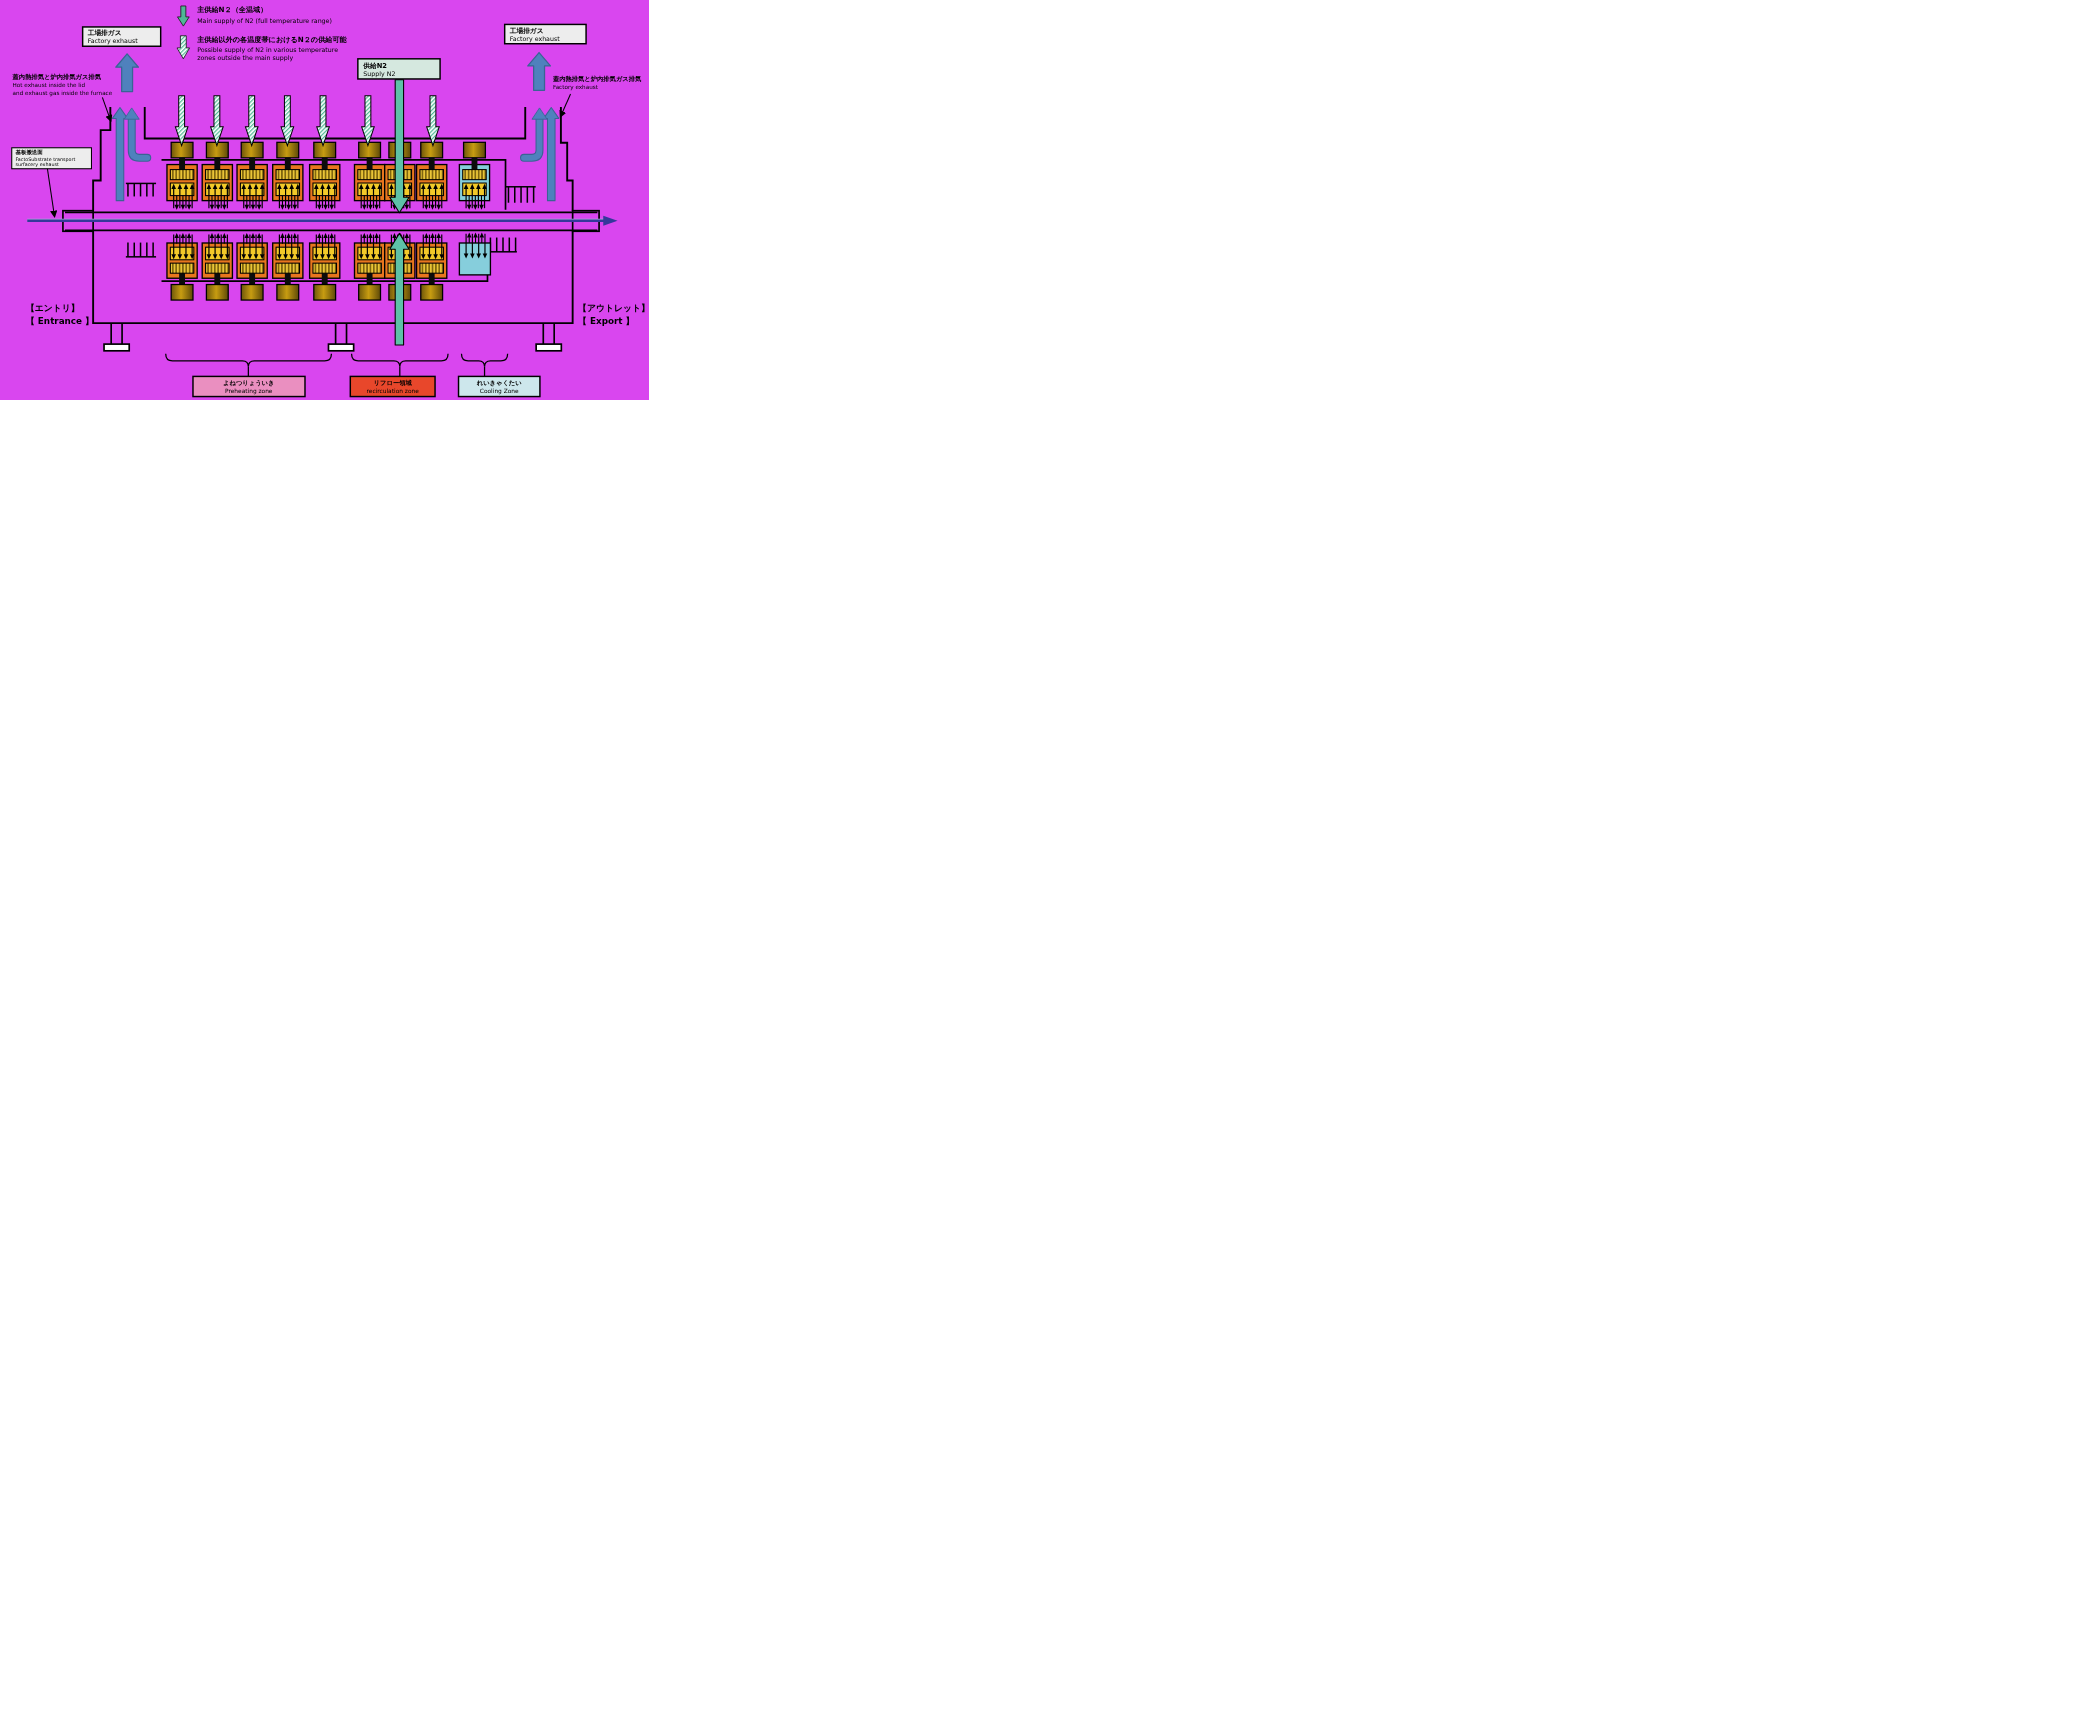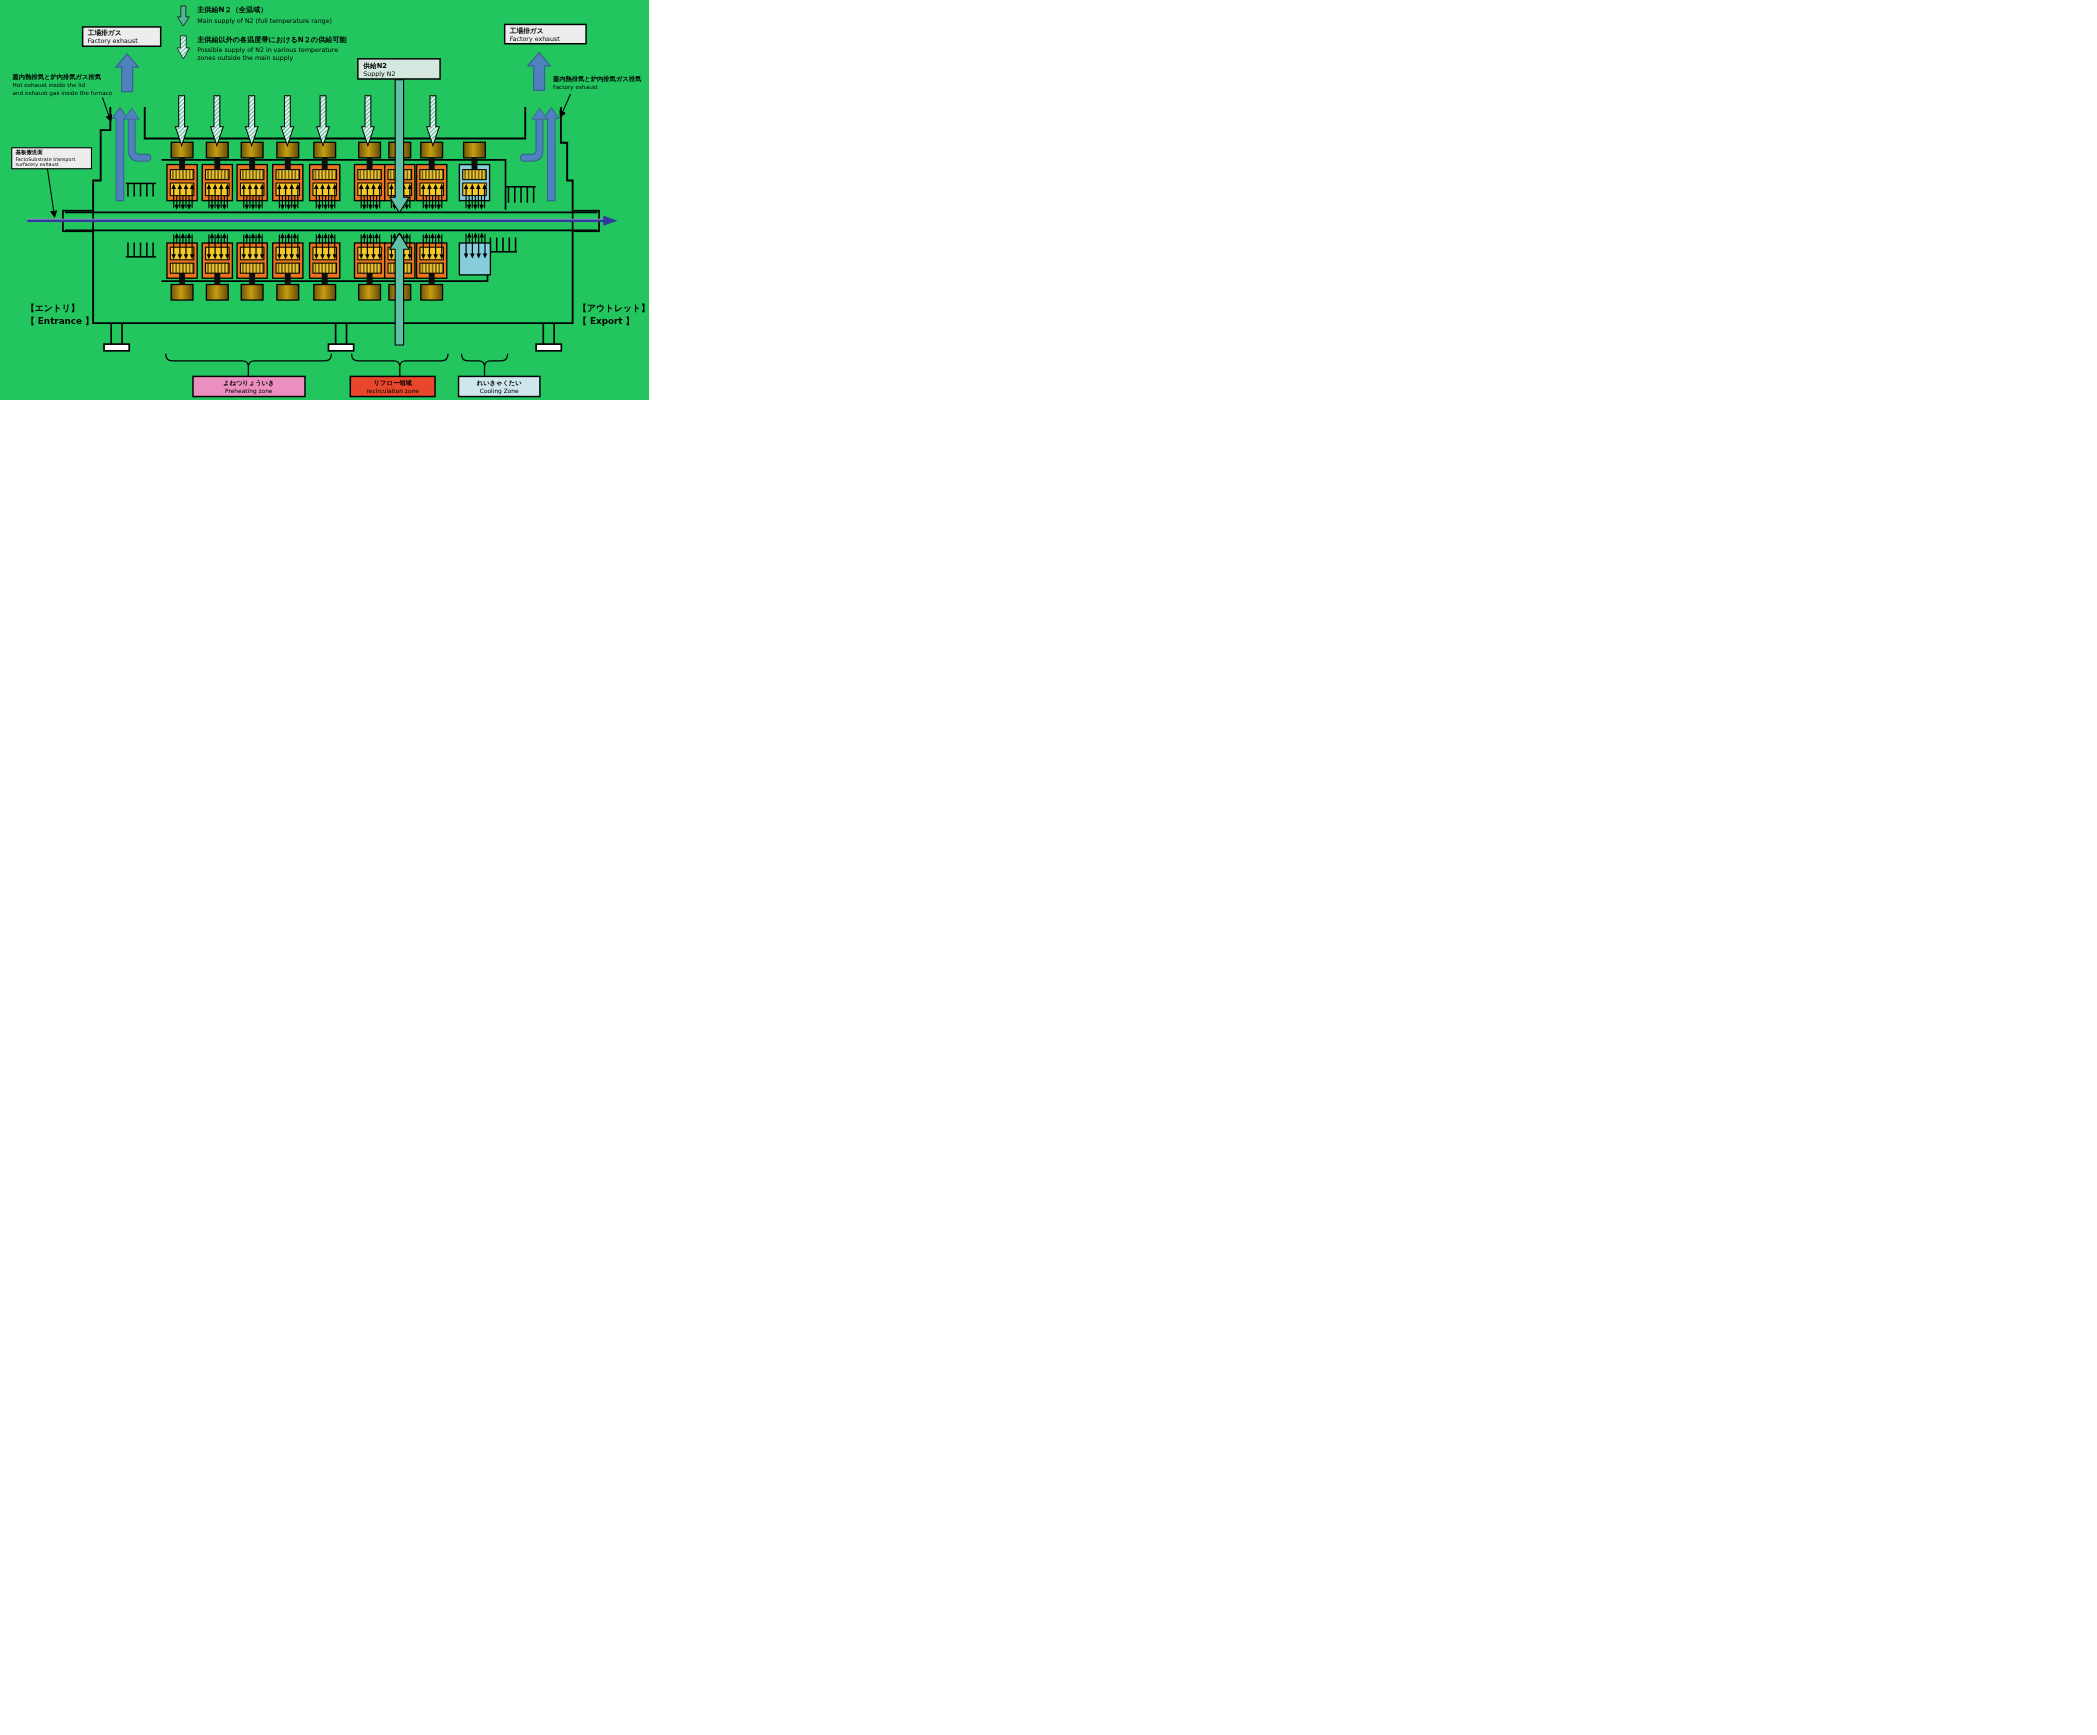--- a/index.html
+++ b/index.html
@@ -1,16 +1,16 @@
 <!DOCTYPE html>
 <html style="font-size:6.7px"><head>
 <meta charset="utf-8">
 <style>
   html,body{margin:0;padding:0;background:#ffffff;}
-  .stage{position:relative;width:649px;height:400px;background:#22c55e;overflow:hidden;
+  .stage{position:relative;width:649px;height:400px;background:#d946ef;overflow:hidden;
          font-family:"DejaVu Sans","Liberation Sans",sans-serif;}
   svg{display:block}
   text{font-family:"DejaVu Sans","Liberation Sans",sans-serif;fill:#000;}
   .jp{font-weight:bold;}
 </style>
 </head>
 <body>
 
 <div class="stage">
 <svg width="649" height="400" viewBox="0 0 1547 953">

